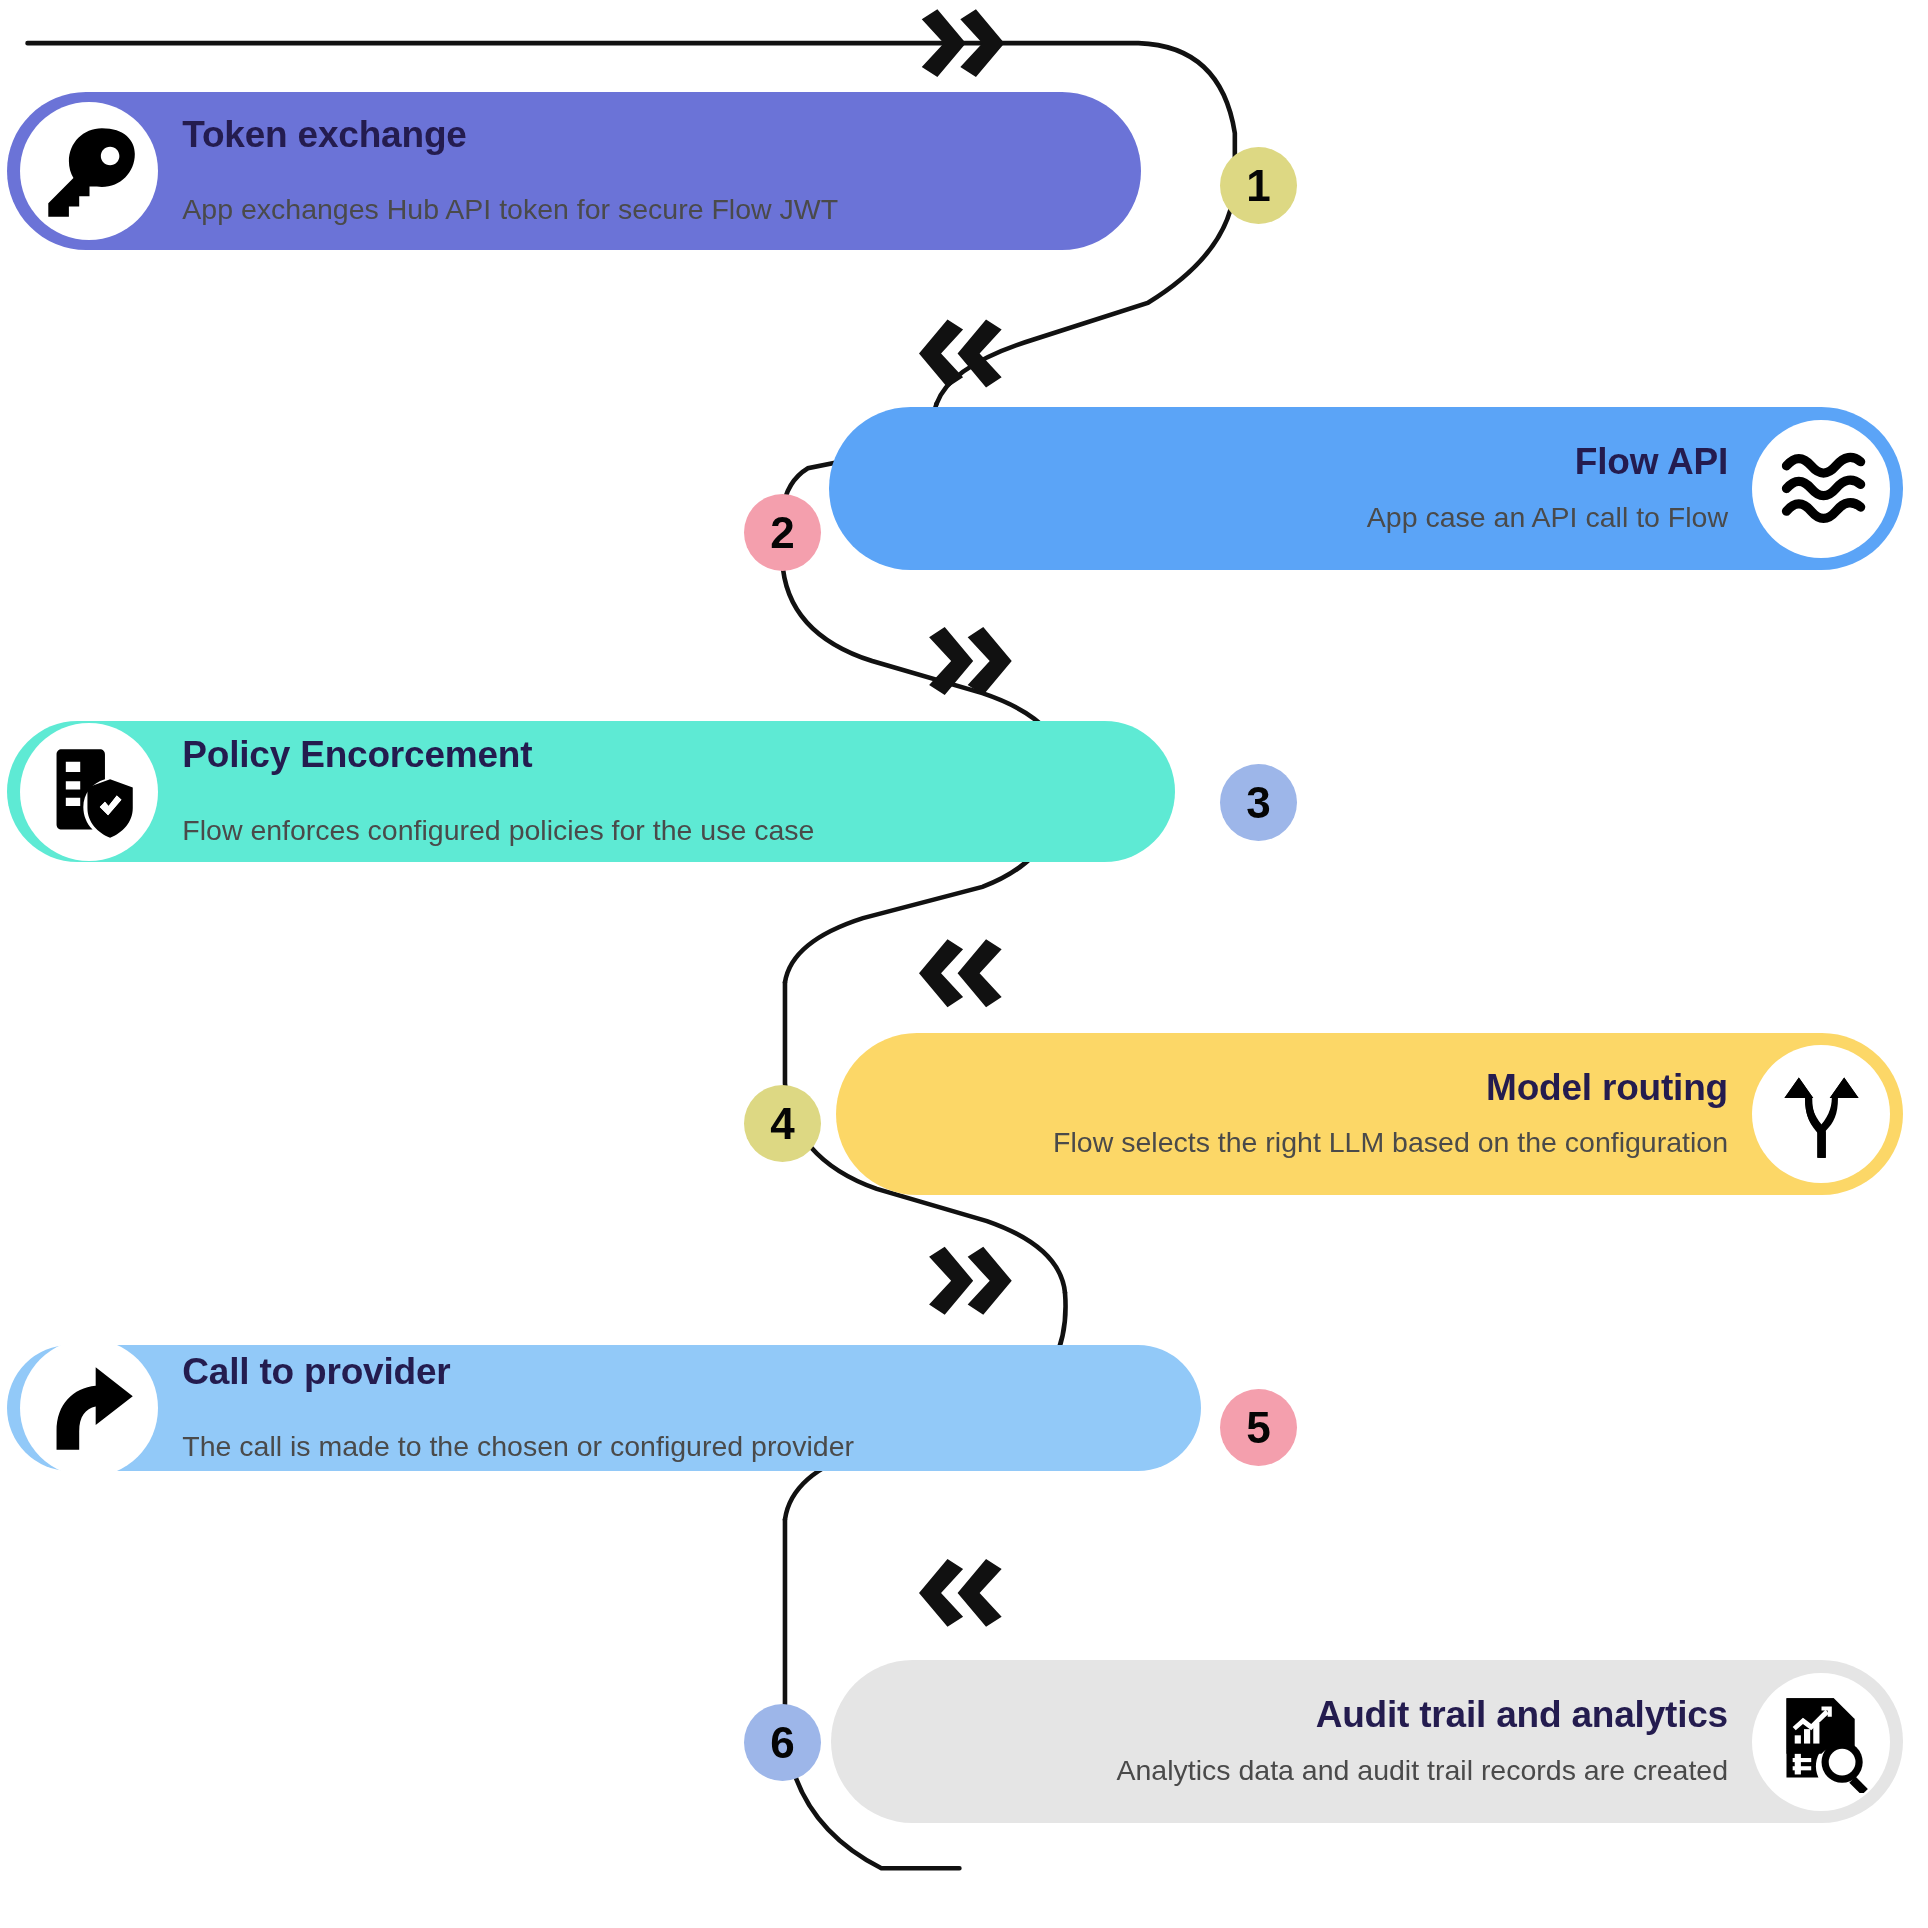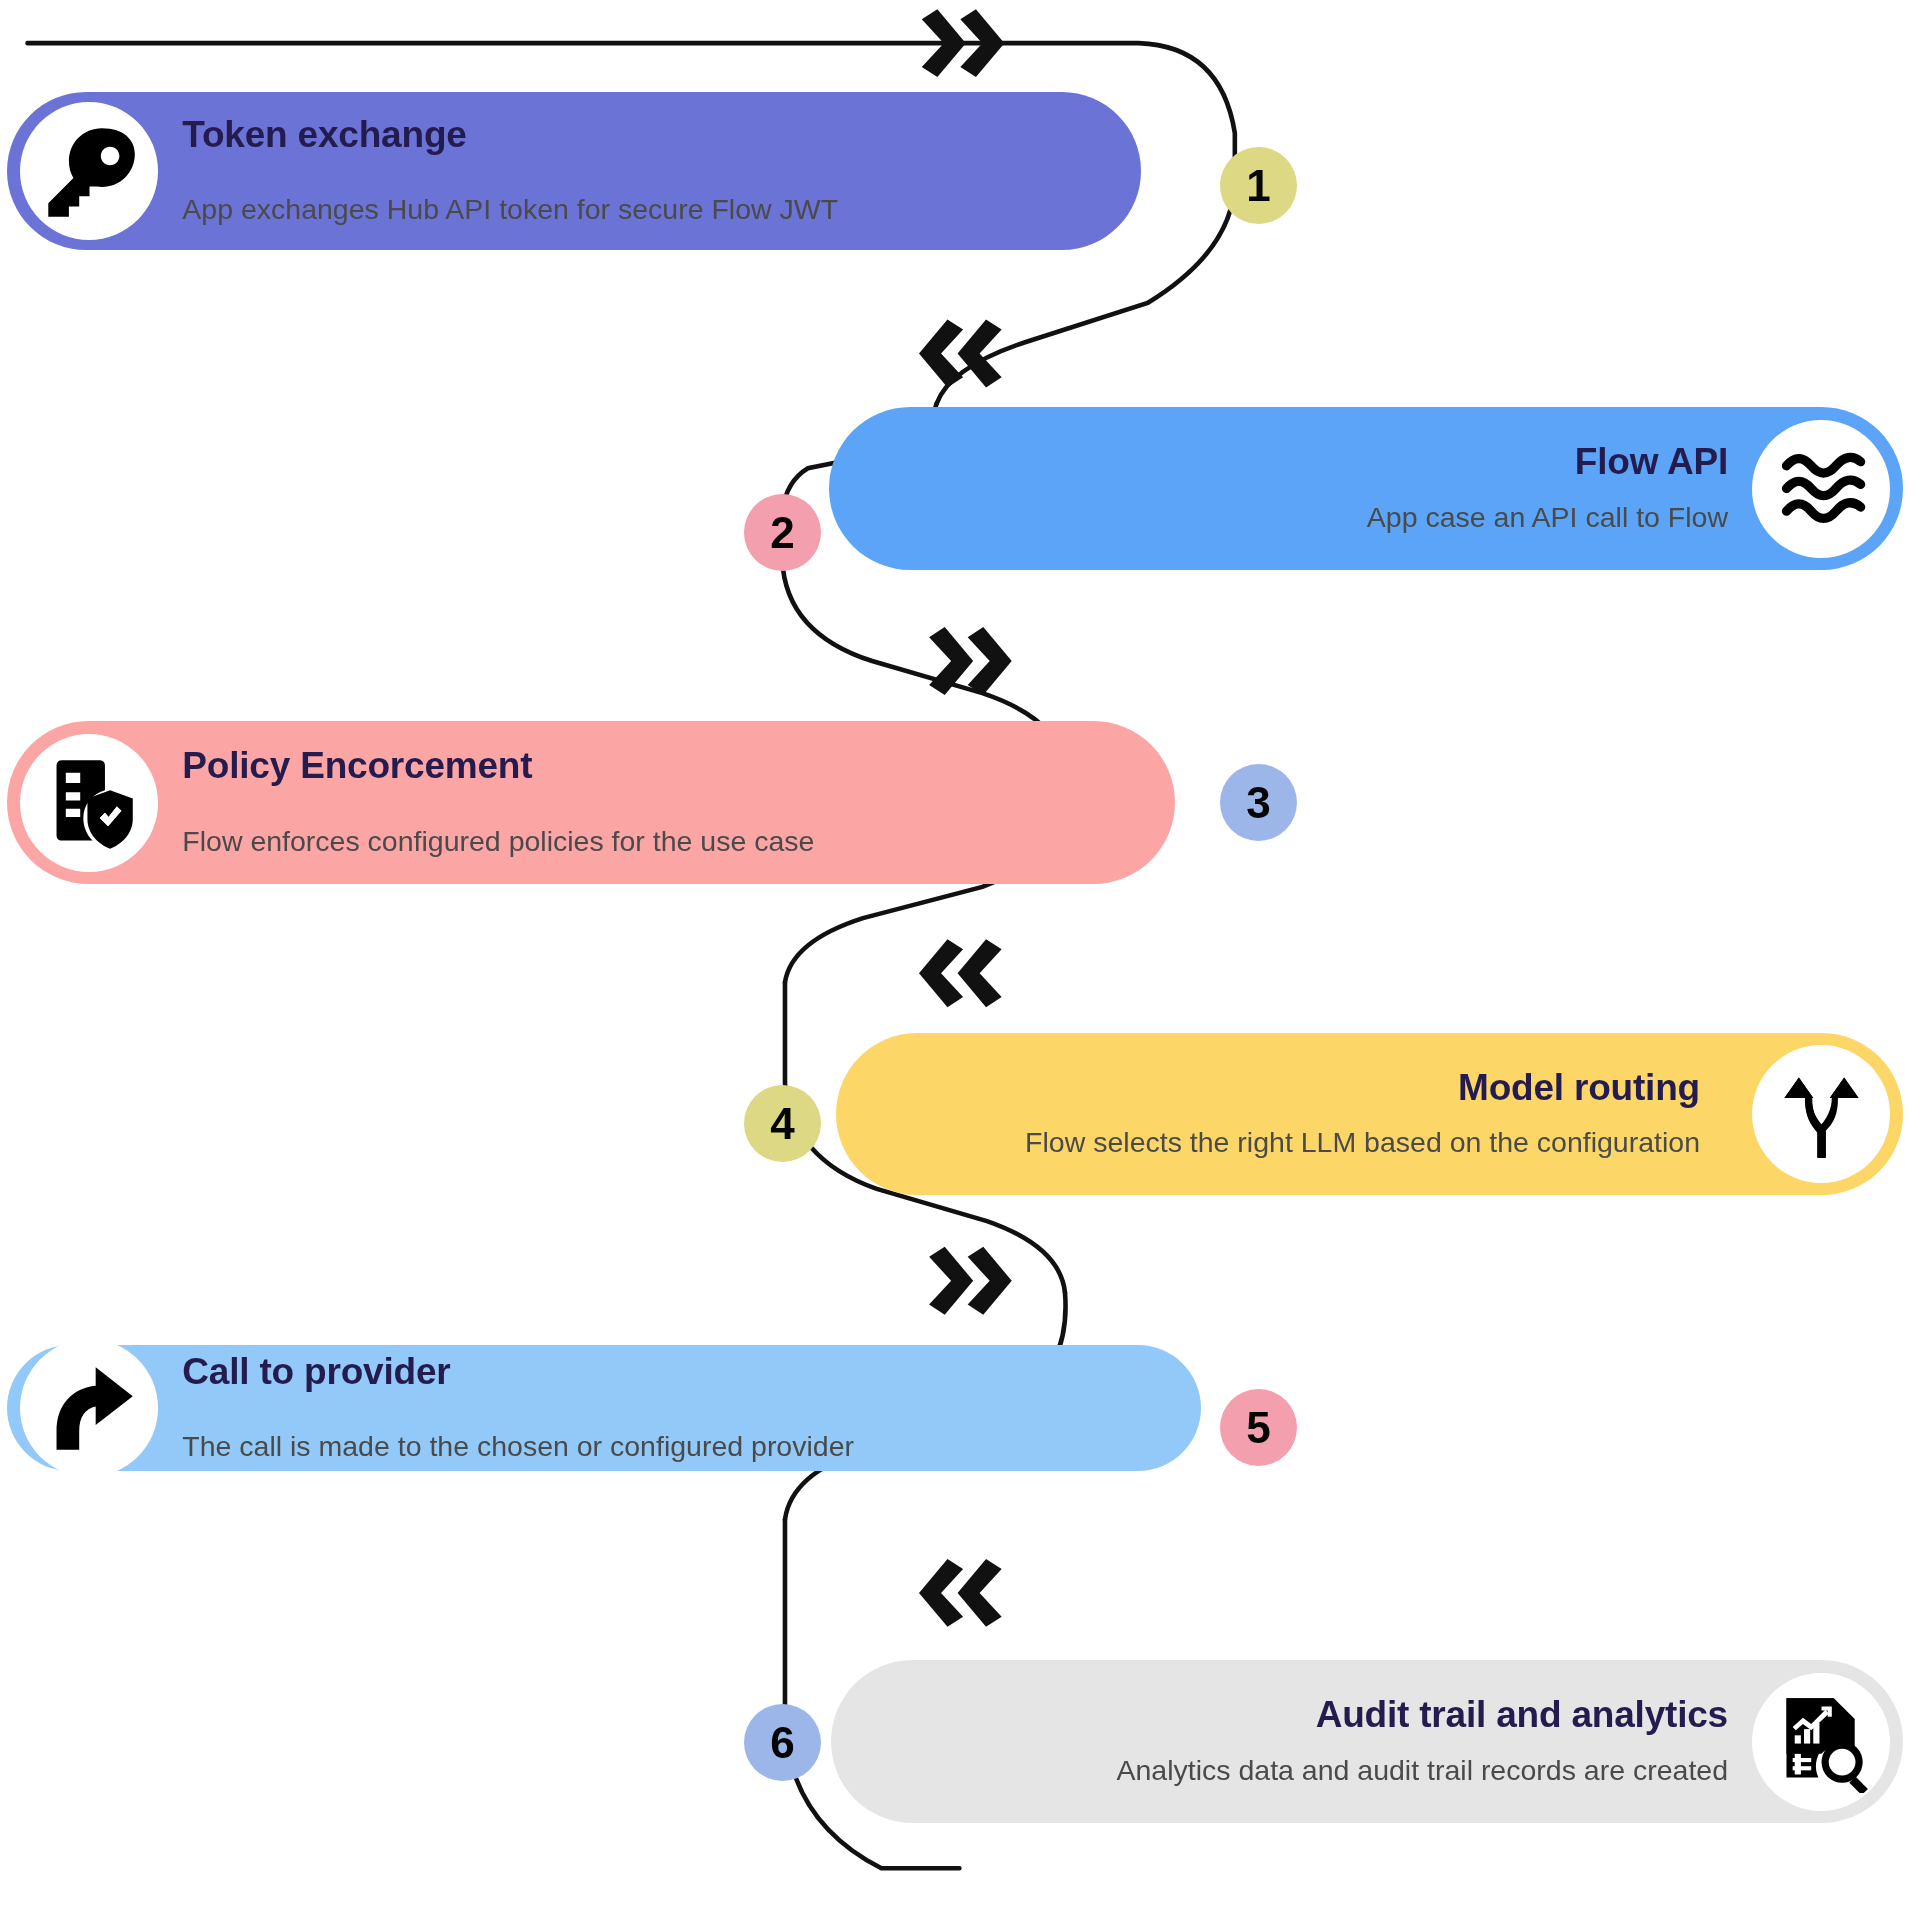--- a/index.html
+++ b/index.html
@@ -177,40 +177,40 @@
     </div>
     <div class="step-text">
       <div class="step-title">Flow API</div>
       <div class="step-desc">App case an API call to Flow</div>
     </div>
   </div>
   <div class="badge" style="left: 744px; top: 494px; background: rgb(244, 159, 173);">
     <span>2</span>
   </div>
 
-  <div class="step left" style="top: 721px; height: 163px; width: 1168px; background: #fca5a5;">
+  <div class="step left" style="top: 721px; height: 141px; width: 1168px; background: #5eead4;">
     <div class="icon-circle">
       <svg width="103" height="103" viewBox="0 0 100 100">
         <g fill="#000000">
           <path d="M18 14 C18 11 20 9 23 9 L60 9 C63 9 65 11 65 14 L65 38 C52 42 44 52 44 65 C44 73 47 81 53 87 L23 87 C20 87 18 85 18 82 Z M27 21 L27 31 L41 31 L41 21 Z M27 40 L27 48 L41 48 L41 40 Z M27 56 L27 64 L41 64 L41 56 Z"></path>
           <path d="M70 38 L48 46 L48 66 C48 80 58 90 70 95 C82 90 92 80 92 66 L92 46 Z M81 58 L68 73 L60 65 L65 60 L68.5 64 L76.5 54 Z" fill="#000000"></path>
           <path d="M81 58 L68 73 L60 65 L65 60 L68.5 64 L76.5 54 Z" fill="#ffffff"></path>
         </g>
       </svg>
     </div>
     <div class="step-text">
       <div class="step-title">Policy Encorcement</div>
       <div class="step-desc">Flow enforces configured policies for the use case</div>
     </div>
   </div>
   <div class="badge" style="left: 1220px; top: 764px; background: rgb(157, 182, 233);">
     <span>3</span>
   </div>
 
-  <div class="step right" style="top: 1033px; height: 162px; width: 1067px; background: rgb(252, 215, 103); gap: 28px;">
+  <div class="step right" style="top: 1033px; height: 162px; width: 1067px; background: rgb(252, 215, 103);">
     <div class="icon-circle">
       <svg width="103" height="103" viewBox="0 0 100 100">
         <g fill="#000000">
           <path d="M28 14 L42 34 L34 34 C34 50 38 58 46 66 L46 92 L54 92 L54 64 C44 54 40 44 40 34 L40 34 L14 34 Z"></path>
           <path d="M28 14 L42 34 L14 34 Z"></path>
           <path d="M34 34 C34 52 39 60 48 70 L48 92 L54 92 L54 67 C45 57 41 48 41 34 Z"></path>
           <path d="M72 14 L58 34 L66 34 C66 50 62 58 54 66 L54 92 L46 92 L46 64 C56 54 60 44 60 34 L86 34 Z"></path>
           <path d="M72 14 L86 34 L58 34 Z"></path>
         </g>
       </svg>

